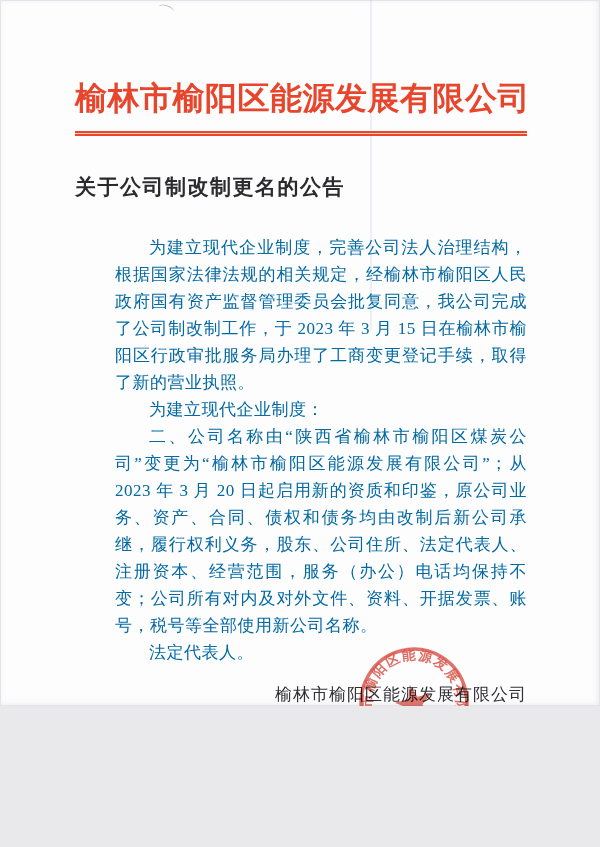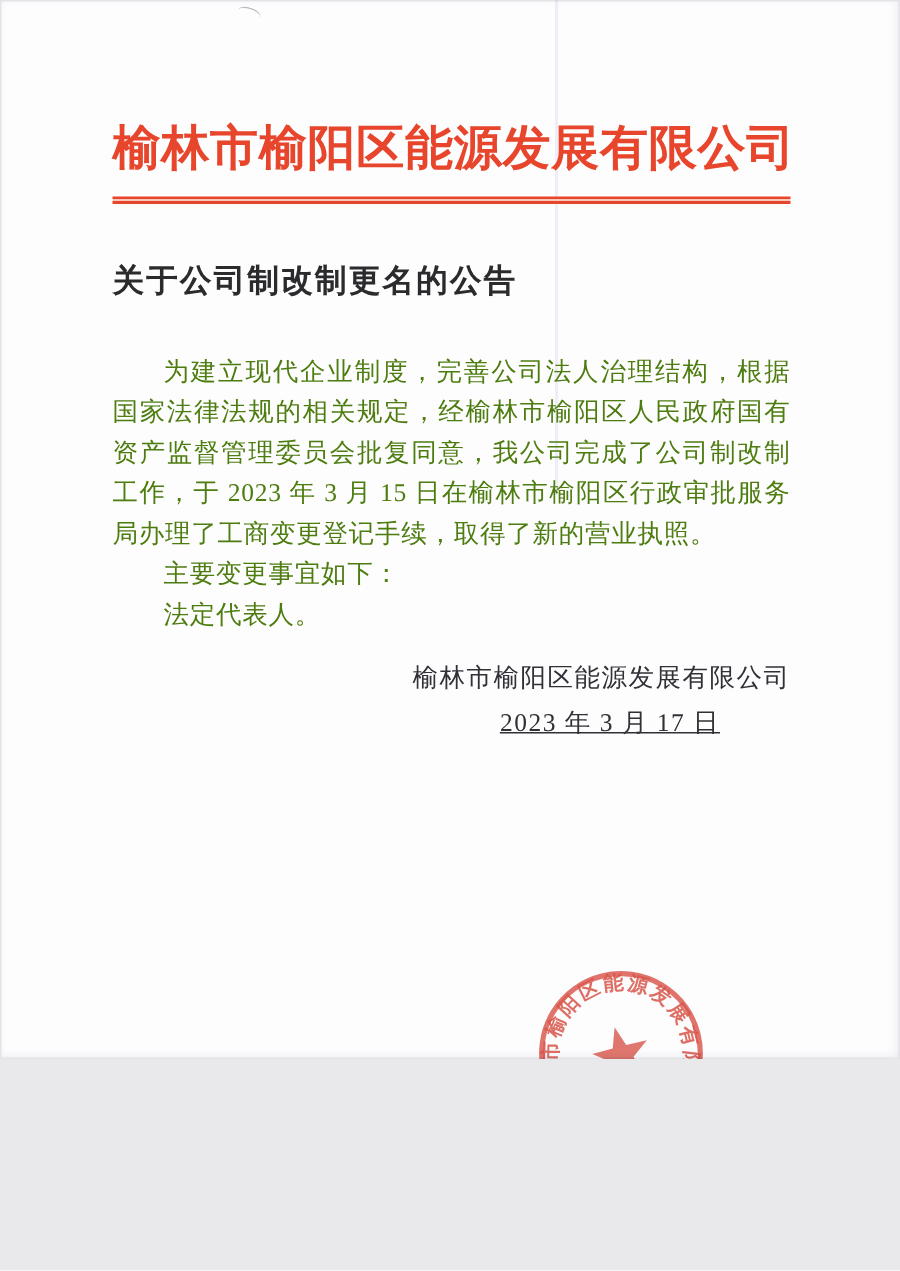--- a/index.html
+++ b/index.html
@@ -46,21 +46,22 @@
     letter-spacing: 1.5px;
   }
 
   .body-text {
     margin-top: 33px;
     font-size: 17px;
     line-height: 27px;
     text-align: justify;
     text-justify: inter-ideograph;
     letter-spacing: 0.5px;
-    color: #4d7c0f;
+    color: #0369a1;
+    margin-left: 40px;
   }
   .body-text p { text-indent: 2em; }
 
   .signature-block {
     margin-top: 15px;
     text-align: right;
     font-size: 17px;
     line-height: 27px;
     letter-spacing: 1px;
     color: #303036;
@@ -106,21 +107,22 @@
   <div class="doc">
 
     <div class="company-title">榆林市榆阳区能源发展有限公司</div>
 
     <div class="red-rule"></div>
 
     <div class="doc-heading">关于公司制改制更名的公告</div>
 
     <div class="body-text">
       <p>为建立现代企业制度，完善公司法人治理结构，根据国家法律法规的相关规定，经榆林市榆阳区人民政府国有资产监督管理委员会批复同意，我公司完成了公司制改制工作，于 2023 年 3 月 15 日在榆林市榆阳区行政审批服务局办理了工商变更登记手续，取得了新的营业执照。</p>
-      <p>主要变更事宜如下：</p>
+      <p>为建立现代企业制度：</p>
+      <p>二、公司名称由“陕西省榆林市榆阳区煤炭公司”变更为“榆林市榆阳区能源发展有限公司”；从 2023 年 3 月 20 日起启用新的资质和印鉴，原公司业务、资产、合同、债权和债务均由改制后新公司承继，履行权利义务，股东、公司住所、法定代表人、注册资本、经营范围，服务（办公）电话均保持不变；公司所有对内及对外文件、资料、开据发票、账号，税号等全部使用新公司名称。</p>
       <p>法定代表人。</p>
     </div>
 
     <div class="signature-block">
       <div class="signature-company">榆林市榆阳区能源发展有限公司</div>
       <div class="signature-date">2023 年 3 月 17 日</div>
     </div>
 
   </div>
 

